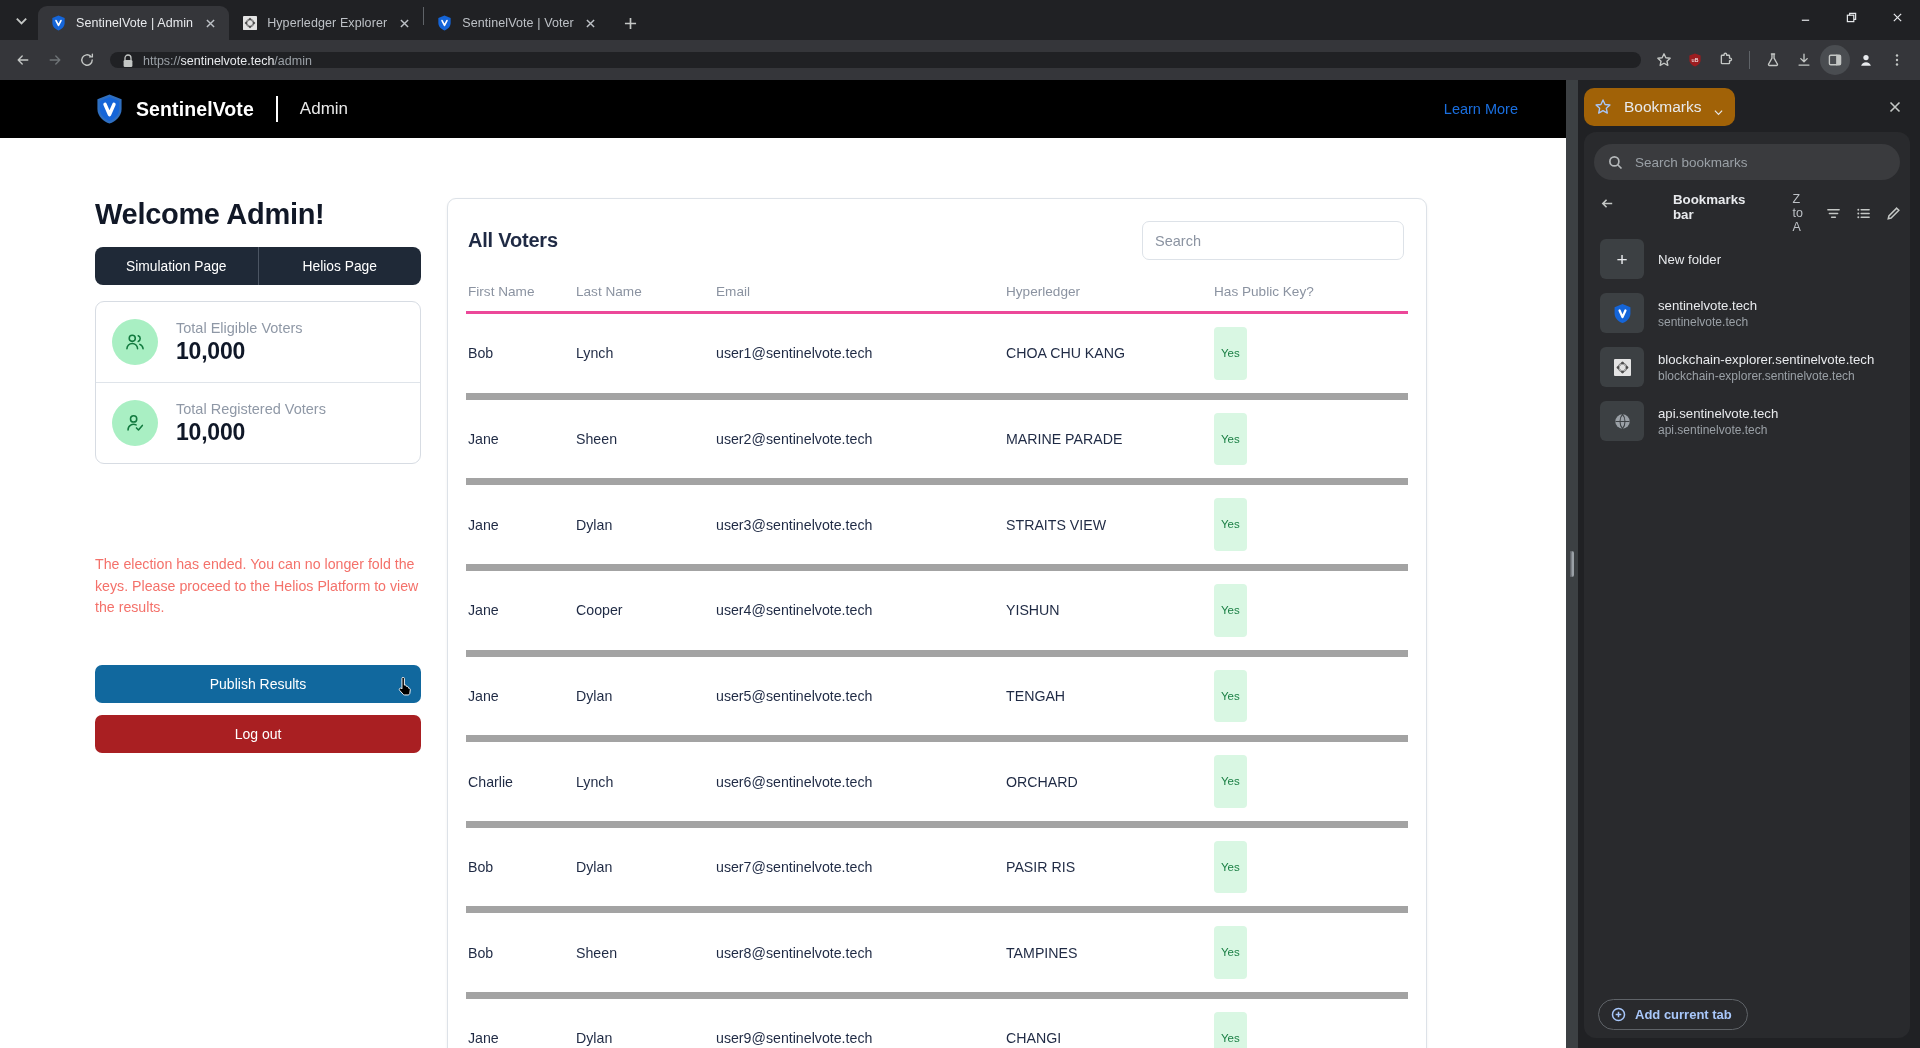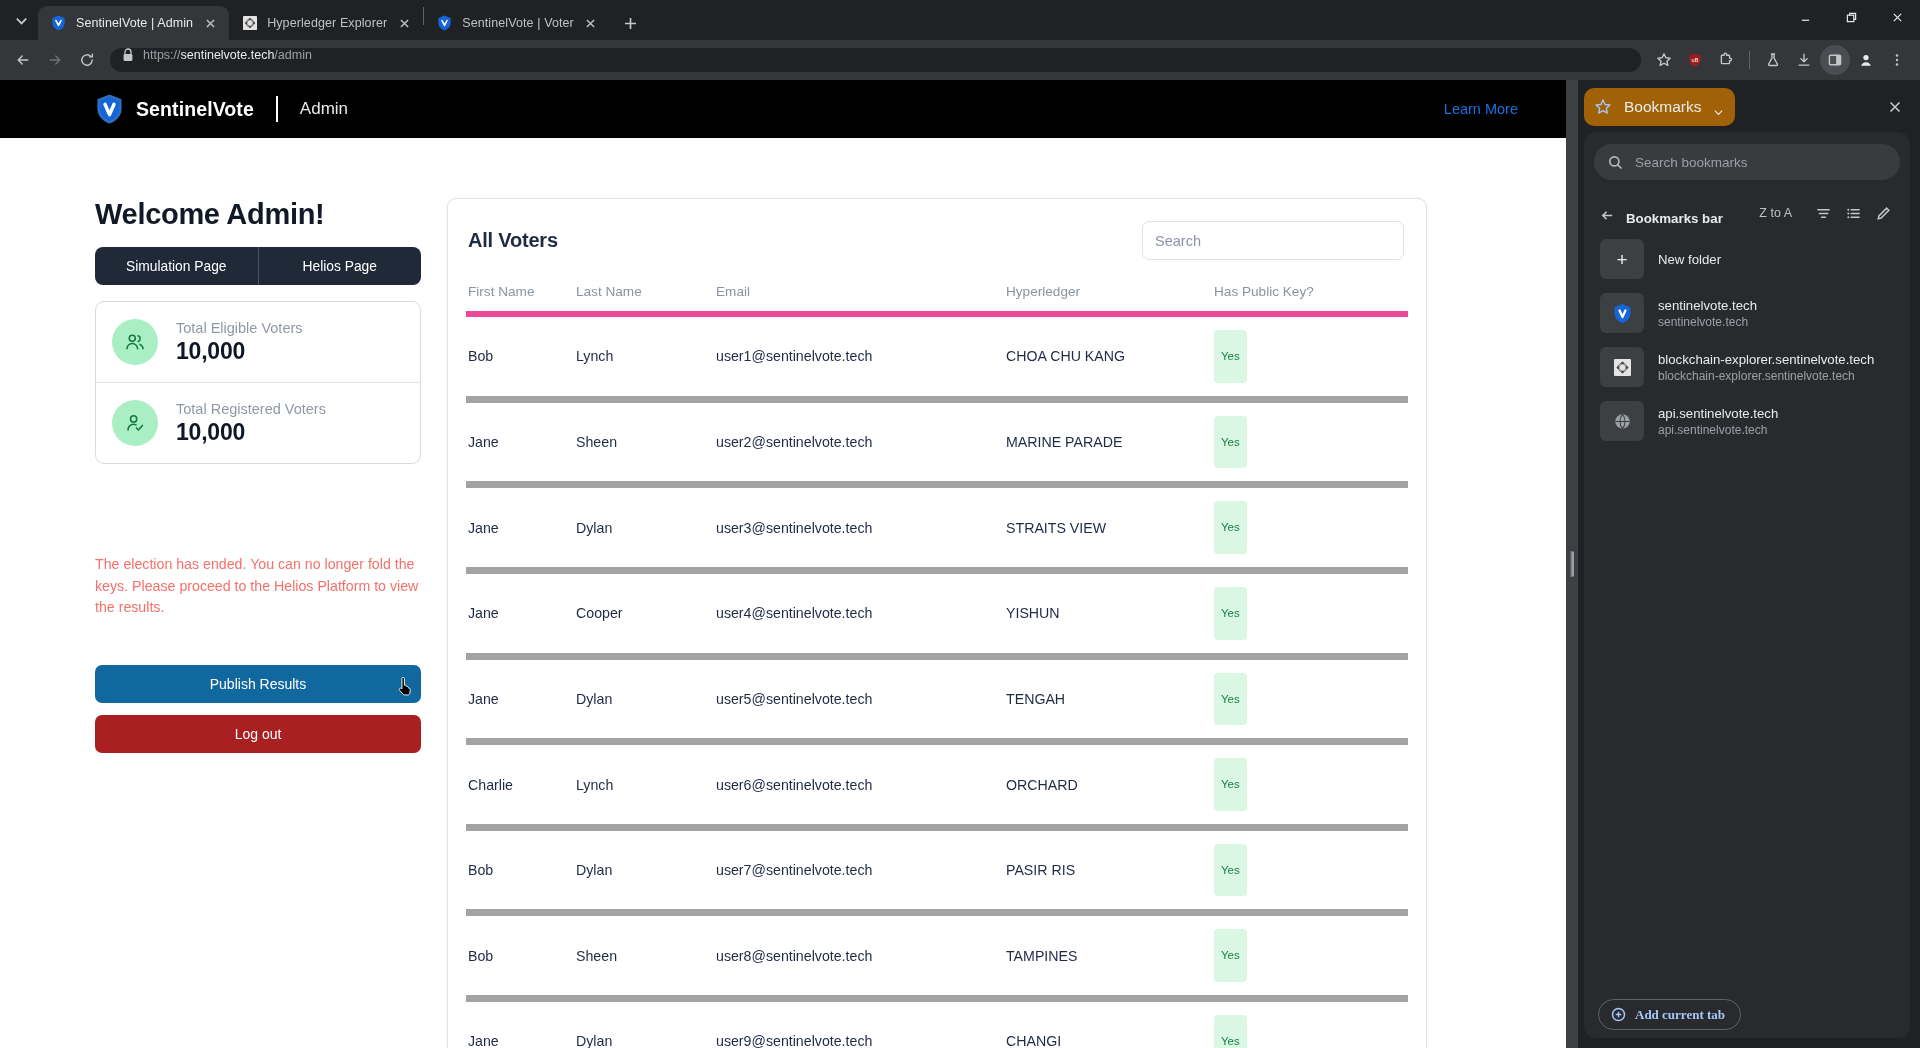--- a/index.html
+++ b/index.html
@@ -32,21 +32,21 @@
   .wincontrols { margin-left: auto; display: flex; align-self: flex-start; height: 34px; }
   .wc { width: 46px; height: 34px; display: flex; align-items: center; justify-content: center; }
   .wc svg { width: 11px; height: 11px; stroke: #e8eaed; stroke-width: 1.3; fill: none; }
 
   .toolbar { height: 40px; background: #35363a; display: flex; align-items: center; padding: 0 8px; flex: 0 0 40px; gap: 2px; }
   .tbtn { width: 30px; height: 30px; border-radius: 50%; display: flex; align-items: center; justify-content: center; flex: 0 0 30px; }
   .tbtn svg { width: 16px; height: 16px; stroke: #c4c7c5; fill: none; stroke-width: 1.7; stroke-linecap: round; stroke-linejoin: round; }
   .tbtn.disabled svg { stroke: #6f7477; }
   .tbtn.active-panel { background: #4a4d51; }
 
-  .omnibox { flex: 1; height: 24px; background: #202124; border-radius: 14px; display: flex; align-items: flex-start; padding: 0 12px; margin: 0 6px; min-width: 0; }
+  .omnibox { flex: 1; height: 16px; background: #202124; border-radius: 14px; display: flex; align-items: flex-end; padding: 0 12px; margin: 0 6px; min-width: 0; }
   .omnibox .lock { width: 12px; height: 14px; margin-right: 9px; flex: 0 0 12px; }
   .omnibox .lock svg { width: 12px; height: 14px; fill: #c4c7c5; }
   .omnibox .urltext { font-size: 12.5px; color: #9aa0a6; white-space: nowrap; overflow: hidden; }
   .omnibox .urltext b { color: #e8eaed; font-weight: 400; }
 
   .tb-right { display: flex; align-items: center; gap: 1px; }
   .tb-divider { width: 1px; height: 18px; background: #5f6368; margin: 0 7px; }
 
   
   .content-row { flex: 1; display: flex; min-height: 0; background: #202124; }
@@ -89,21 +89,21 @@
   
   .cardcol { margin-left: 22px; }
   .votercard { width: 980px; background: #fff; border: 1px solid #dde2e8; border-radius: 9px; box-shadow: 0 1px 3px rgba(16,24,40,.06); padding: 22px 18px 10px 18px; }
   .cardhead { display: flex; align-items: flex-start; padding: 0 4px 0 2px; }
   .cardtitle { font-size: 20px; font-weight: bold; color: #1f2a44; letter-spacing: -.2px; margin-top: 8px; }
   .searchbox { margin-left: auto; width: 262px; height: 39px; border: 1px solid #dde2e8; border-radius: 7px; display: flex; align-items: center; padding: 0 12px; }
   .searchbox input { border: none; outline: none; width: 100%; font-size: 14.5px; color: #1f2a44; font-family: inherit; background: transparent; }
   .searchbox input::placeholder { color: #8b93a1; }
 
   table.voters { width: 100%; border-collapse: collapse; margin-top: 24px; }
-  table.voters th { text-align: left; font-size: 13.6px; font-weight: 400; color: #8b93a1; padding: 0 0 12px 0; border-bottom: 6px solid #ec4899; }
+  table.voters th { text-align: left; font-size: 13.6px; font-weight: 400; color: #8b93a1; padding: 0 0 12px 0; border-bottom: 3px solid #ec4899; }
   table.voters td { font-size: 14.2px; color: #1f2a44; padding: 13px 0; border-bottom: 7px solid #a3a3a3; }
   table.voters tbody tr:last-child td { border-bottom: 1px solid #eaedf1; }
   th.c1, td.c1 { width: 110px; padding-left: 2px !important; }
   th.c2, td.c2 { width: 140px; }
   th.c3, td.c3 { width: 290px; }
   th.c4, td.c4 { width: 208px; }
   th.c5, td.c5 { width: auto; }
   .yesbadge { display: inline-block; background: #d9f7e3; color: #1a7f44; font-size: 11.5px; border-radius: 4px; padding: 20px 7px; line-height: 1.1; }
 
   .cardfoot { display: flex; align-items: center; padding: 26px 4px 18px 2px; }
@@ -125,38 +125,38 @@
   .sp-title-chip .caret { margin-left: 12px; width: 9px; height: 9px; }
   .sp-close { margin-left: auto; width: 30px; height: 30px; border-radius: 50%; display: flex; align-items: center; justify-content: center; }
   .sp-close svg { width: 12px; height: 12px; stroke: #c4c7c5; stroke-width: 1.6; }
 
   .sp-body { flex: 1; background: #292a2d; border-radius: 12px; margin-top: 6px; padding: 12px 10px 0 10px; display: flex; flex-direction: column; min-height: 0; position: relative; }
   .sp-search { height: 36px; background: #3a3b3e; border-radius: 18px; display: flex; align-items: center; padding: 0 14px; }
   .sp-search svg { width: 15px; height: 15px; stroke: #b5b8ba; fill: none; stroke-width: 1.8; margin-right: 12px; flex: 0 0 15px; }
   .sp-search input { background: transparent; border: none; outline: none; font-size: 13.5px; color: #e8eaed; font-family: inherit; width: 100%; }
   .sp-search input::placeholder { color: #9aa0a6; }
 
-  .sp-bar { display: flex; align-items: flex-end; height: 34px; margin-top: 12px; padding: 0 4px 0 2px; }
+  .sp-bar { display: flex; align-items: flex-start; height: 34px; margin-top: 12px; padding: 0 4px 0 2px; gap: 47px; }
   .sp-back { width: 22px; height: 22px; display: flex; align-items: center; justify-content: center; flex: 0 0 22px; margin-right: 8px; }
   .sp-back svg { width: 15px; height: 15px; stroke: #c4c7c5; fill: none; stroke-width: 1.7; }
   .sp-bar-title { font-size: 13.3px; color: #e8eaed; font-weight: bold; }
   .sp-sort { margin-left: auto; display: flex; align-items: center; gap: 4px; }
   .sp-sort-label { font-size: 12.5px; color: #bdc1c6; margin-right: 14px; }
   .sp-iconbtn { width: 26px; height: 26px; border-radius: 50%; display: flex; align-items: center; justify-content: center; flex: 0 0 26px; }
   .sp-iconbtn svg { width: 15px; height: 15px; stroke: #c4c7c5; fill: none; stroke-width: 1.6; stroke-linecap: round; }
 
   .bm-list { margin-top: 6px; overflow: hidden; }
   .bm-item { display: flex; align-items: center; height: 54px; border-radius: 8px; padding: 0 6px; }
   .bm-thumb { width: 44px; height: 40px; border-radius: 6px; background: #3c4043; display: flex; align-items: center; justify-content: center; flex: 0 0 44px; margin-right: 14px; }
   .bm-text { min-width: 0; }
   .bm-name { font-size: 13.2px; color: #e8eaed; white-space: nowrap; overflow: hidden; text-overflow: ellipsis; }
   .bm-url { font-size: 12px; color: #9aa0a6; white-space: nowrap; overflow: hidden; text-overflow: ellipsis; margin-top: 2px; }
 
   .sp-footer { margin-top: auto; padding: 10px 4px 8px 4px; }
-  .addtab { display: inline-flex; align-items: center; height: 31px; border: 1px solid #5f6368; border-radius: 16px; padding: 0 15px 0 12px; color: #a8c7fa; font-size: 13px; font-weight: bold; background: transparent; font-family: Liberation Serif, serif; }
+  .addtab { display: inline-flex; align-items: center; height: 31px; border: 1px solid #5f6368; border-radius: 16px; padding: 0 15px 0 12px; color: #a8c7fa; font-size: 13px; font-weight: bold; background: transparent; font-family: Liberation Sans, sans-serif; }
   .addtab svg { width: 15px; height: 15px; stroke: #a8c7fa; fill: none; stroke-width: 1.6; margin-right: 9px; flex: 0 0 15px; }
 </style>
 </head>
 <body>
 
 <div class="browser">
 
   <div class="tabstrip">
     <div class="tab-search">
       <svg viewBox="0 0 16 16">

